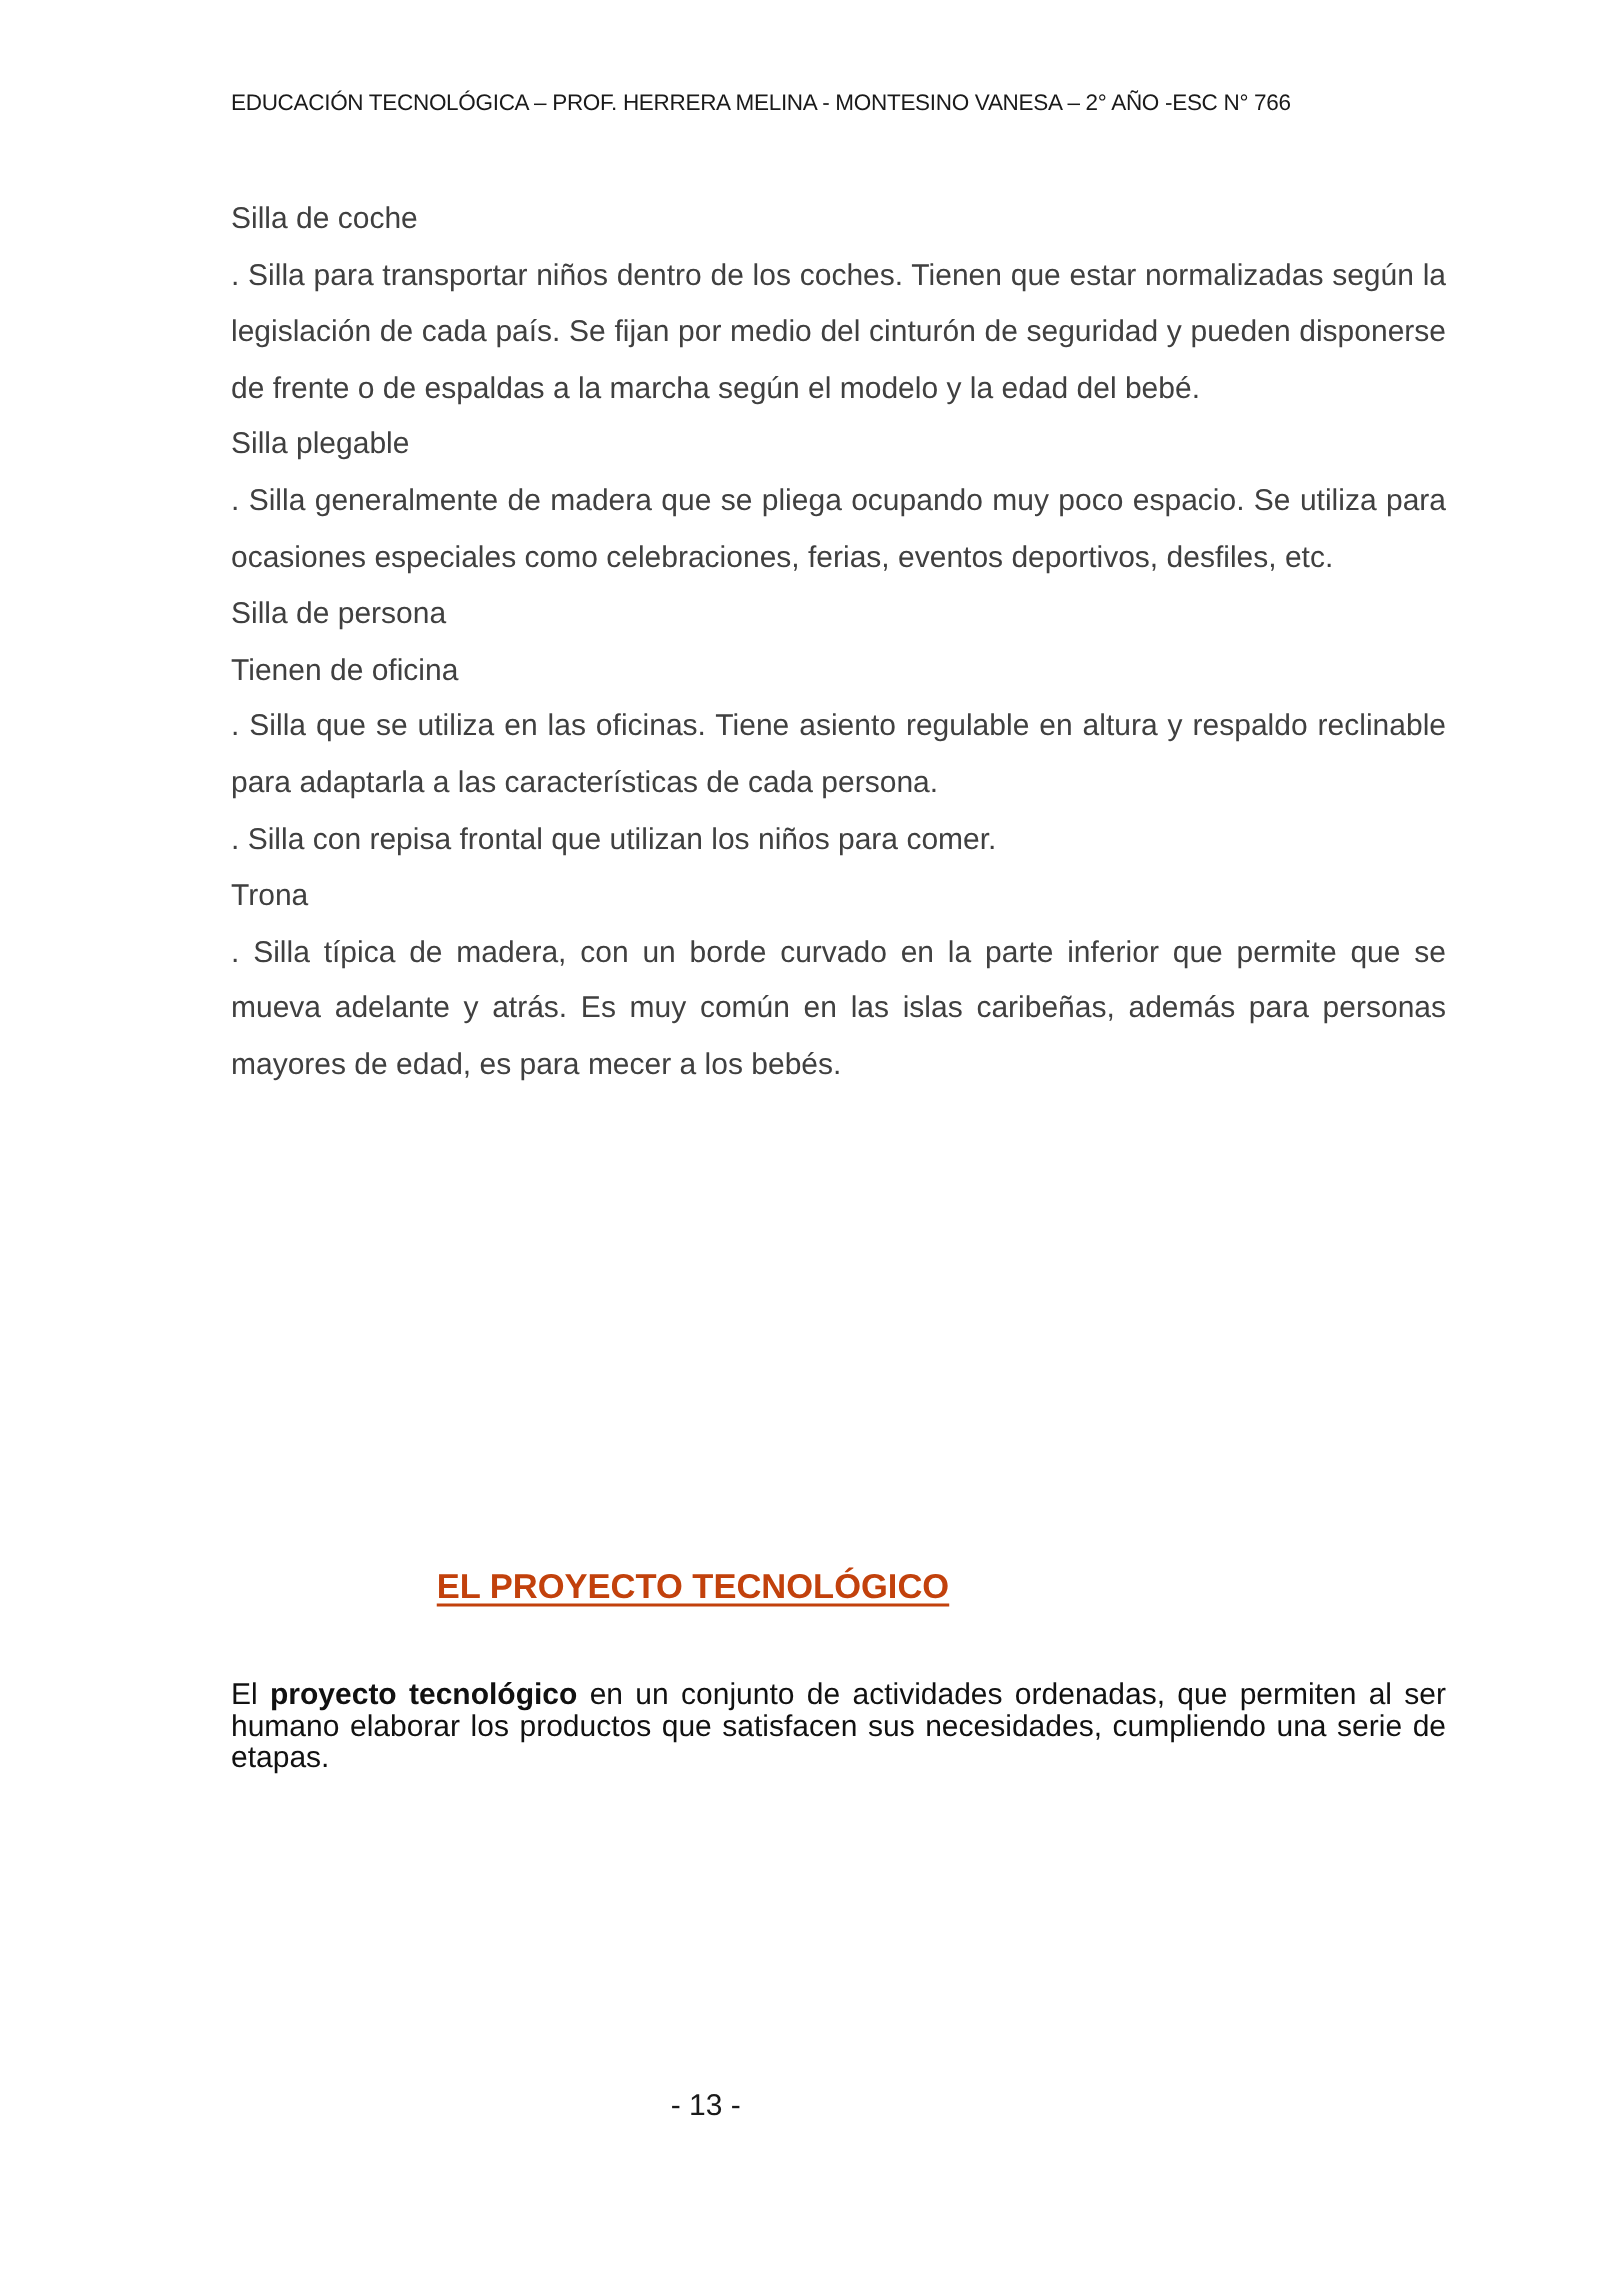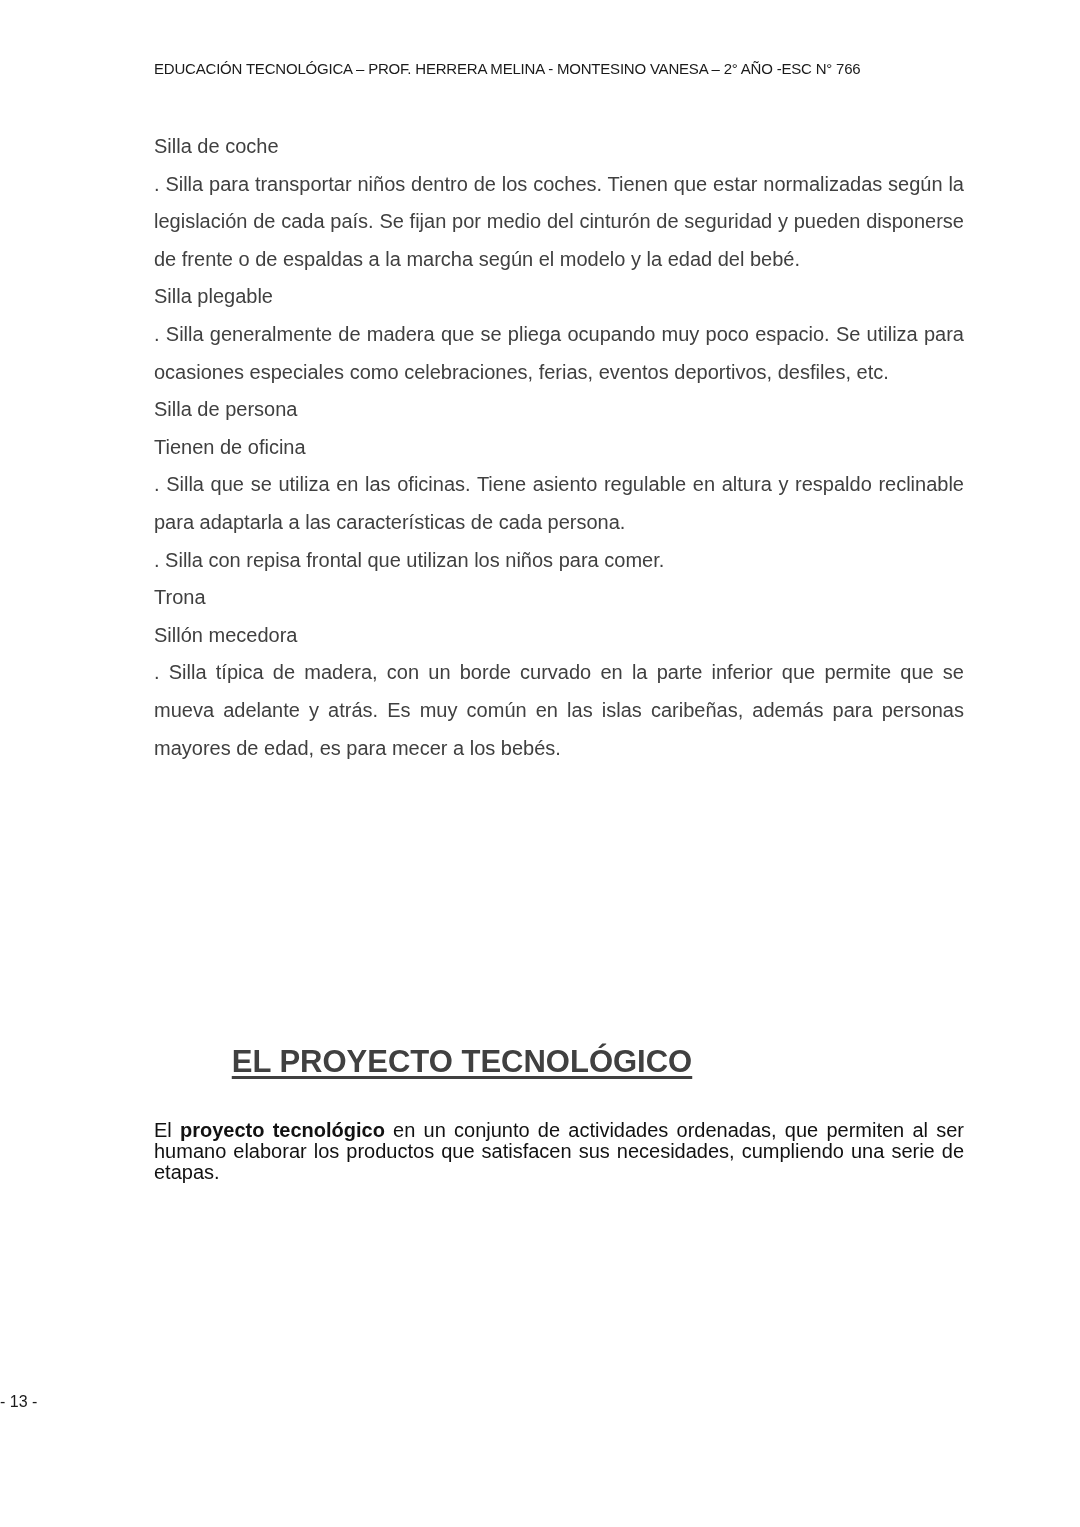--- a/index.html
+++ b/index.html
@@ -10,50 +10,49 @@
       letter-spacing: -0.2px; white-space: nowrap;
     }
     .content {
       position: absolute; left: 154px; top: 128px; width: 810px;
       font-family: "Liberation Sans", sans-serif; font-size: 20px; color: #404040;
       line-height: 37.6px;
     }
     .content p { margin: 0; text-align: justify; text-align-last: left; }
     .section-title {
       position: absolute; left: 0; width: 924px; top: 1044px; text-align: center;
-      font-family: "Liberation Sans", sans-serif; font-weight: bold; font-size: 31px;
-      color: #404040; text-decoration: underline; text-underline-offset: 4px;
+      font-family: "Liberation Sans", sans-serif; font-weight: bold; font-size: 23px;
+      color: #c2410c; text-decoration: underline; text-underline-offset: 4px;
     }
     .intro {
       position: absolute; left: 154px; top: 1100px; width: 810px;
       font-family: "Liberation Sans", sans-serif; font-size: 20px; color: #111;
       line-height: 21px; text-align: justify; text-align-last: left;
     }
     .intro b { font-weight: bold; }
     .page-number {
-      position: absolute; left: 0; width: 941px; top: 1393px; text-align: left;
-      font-family: "Liberation Sans", sans-serif; font-size: 16px; color: #1a1a1a;
+      position: absolute; left: 0; width: 941px; top: 1393px; text-align: center;
+      font-family: "Liberation Sans", sans-serif; font-size: 20px; color: #1a1a1a;
     }
   </style>
 </head>
 <body>
 
 <div class="page-header">EDUCACIÓN TECNOLÓGICA – PROF.  HERRERA MELINA - MONTESINO VANESA – 2°  AÑO  -ESC N° 766</div>
 
 <div class="content">
   <p>Silla de coche</p>
   <p>. Silla para transportar niños dentro de los coches. Tienen que estar normalizadas según la legislación de cada país. Se fijan por medio del cinturón de seguridad y pueden disponerse de frente o de espaldas a la marcha según el modelo y la edad del bebé.</p>
   <p>Silla plegable</p>
   <p>. Silla generalmente de madera que se pliega ocupando muy poco espacio. Se utiliza para ocasiones especiales como celebraciones, ferias, eventos deportivos, desfiles, etc.</p>
   <p>Silla de persona</p>
   <p>Tienen de oficina</p>
   <p>. Silla que se utiliza en las oficinas. Tiene asiento regulable en altura y respaldo reclinable para adaptarla a las características de cada persona.</p>
   <p>. Silla con repisa frontal que utilizan los niños para comer.</p>
   <p>Trona</p>
-  <p>Sillón mecedora</p>
   <p>. Silla típica de madera, con un borde curvado en la parte inferior que permite que se mueva adelante y atrás. Es muy común en las islas caribeñas, además para personas mayores de edad, es para mecer a los bebés.</p>
 </div>
 
 <div class="section-title">EL PROYECTO TECNOLÓGICO</div>
 
 <p class="intro"><span>El </span><b>proyecto tecnológico</b><span> en un conjunto de actividades ordenadas, que permiten al ser humano elaborar los productos que satisfacen sus necesidades, cumpliendo una serie de etapas.</span></p>
 
 <div class="page-number">- 13 -</div>
 
 </body></html>

